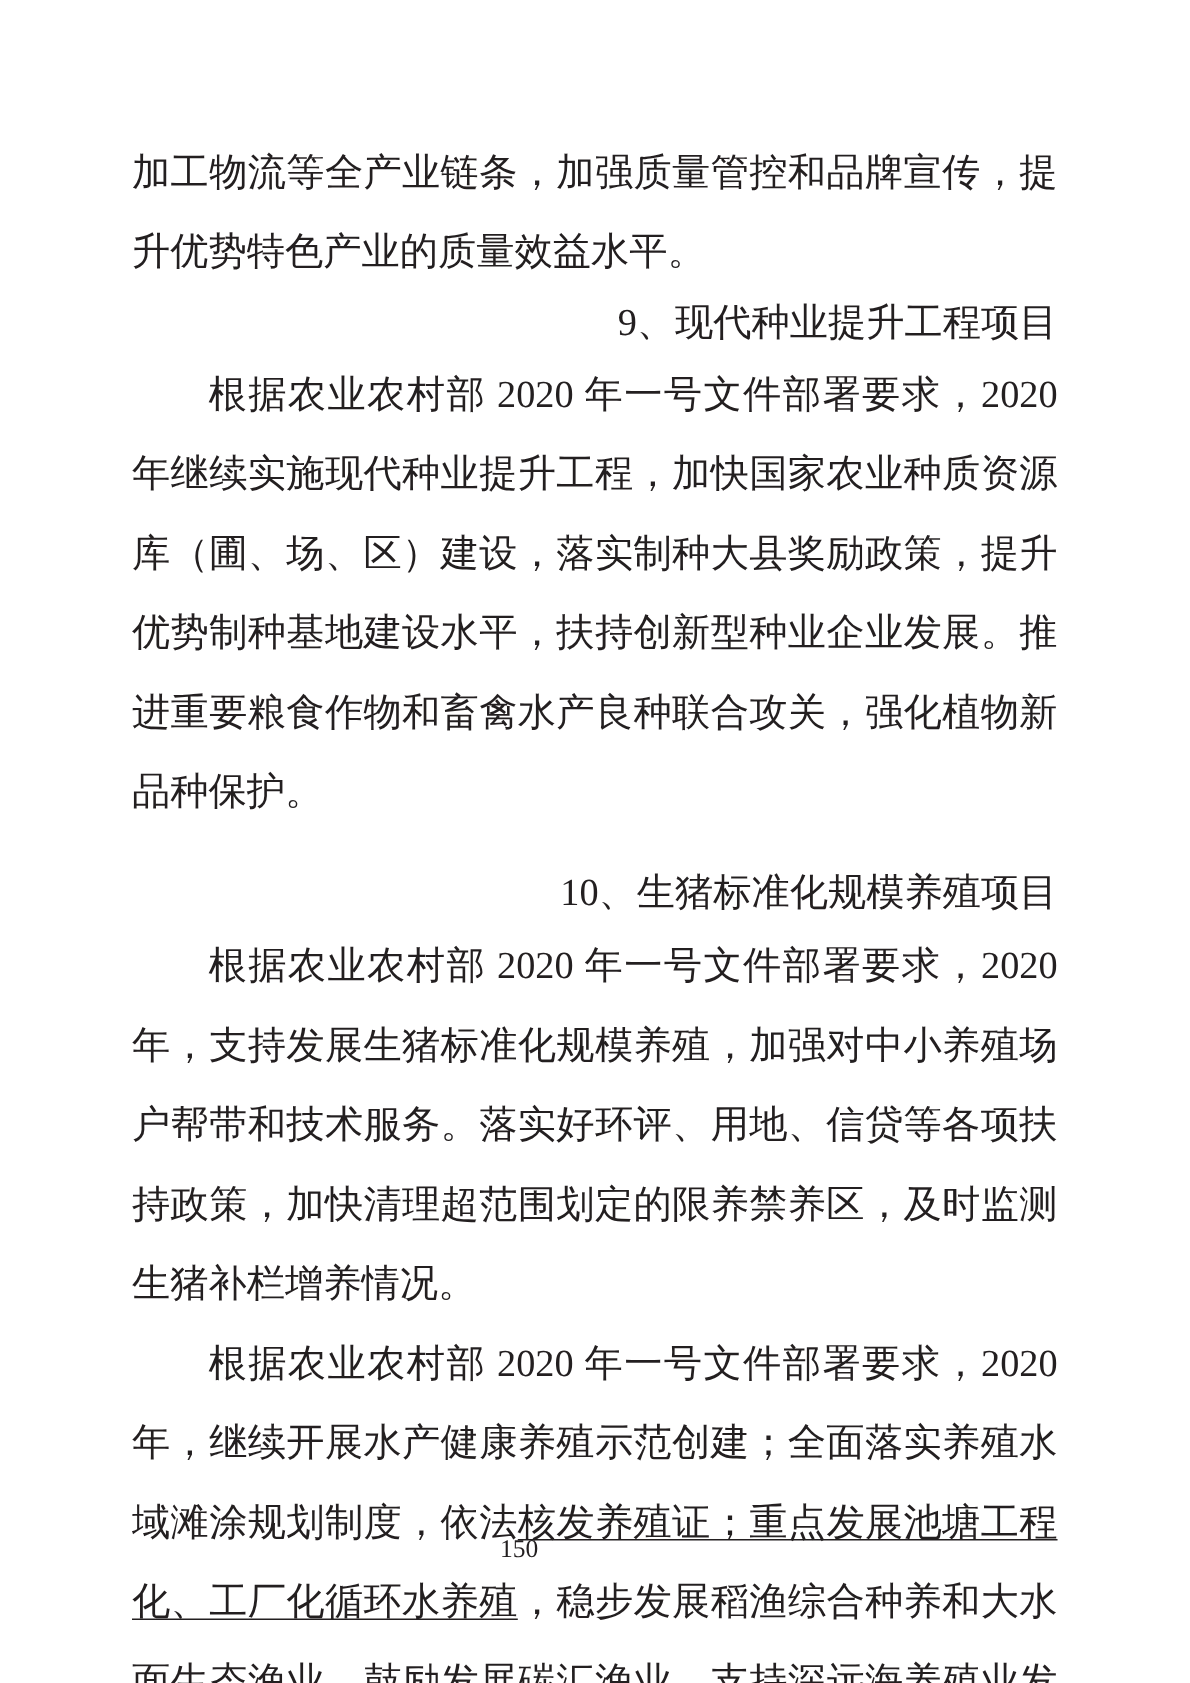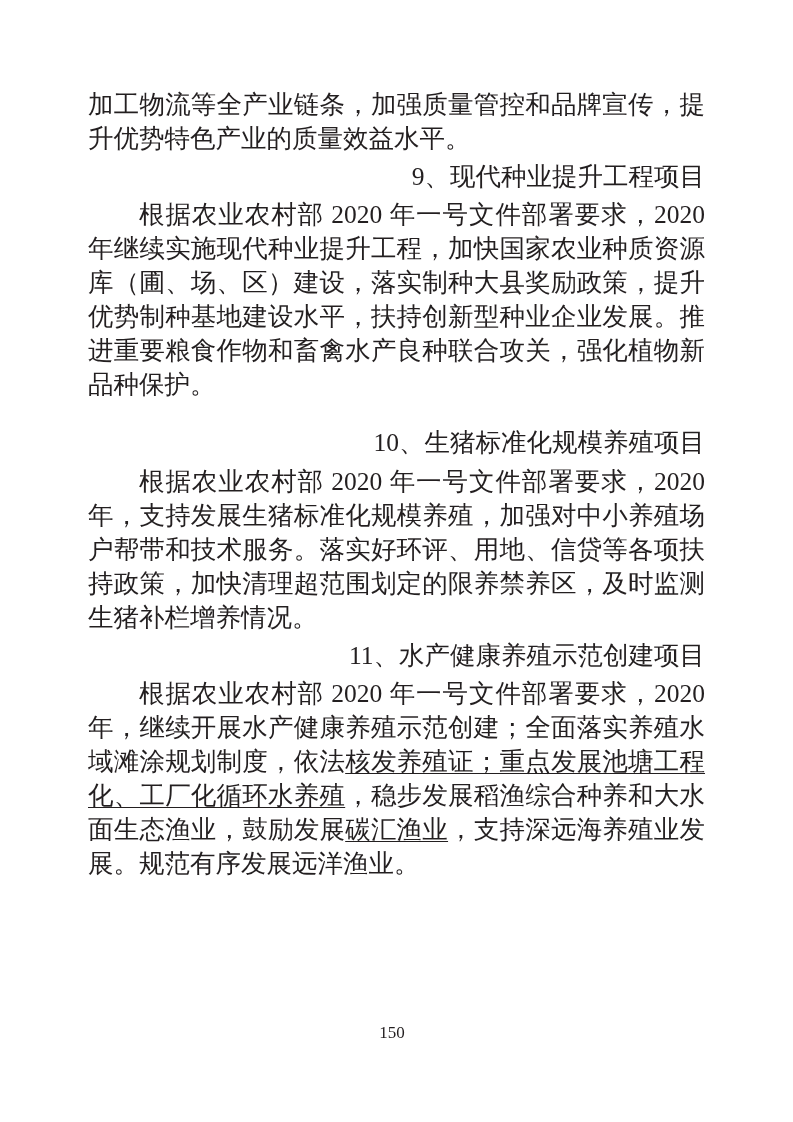--- a/index.html
+++ b/index.html
@@ -27,21 +27,21 @@
   .content {
     position: absolute;
     left: 88px;
     top: 88px;
     width: 617px;
   }
 
   
   .para {
     font-size: 25.5px;
-    line-height: 34px;
+    line-height: 53px;
     text-align: justify;
     text-justify: inter-ideograph;
     text-indent: 2em;
     margin: 0;
     letter-spacing: 0;
     word-break: break-all;
   }
 
   
   .para.noindent {
@@ -71,42 +71,40 @@
   .page-number {
     position: absolute;
     left: 0;
     top: 1022px;
     width: 692px;
     text-align: center;
     font-size: 17px;
     line-height: 22px;
     font-family: "Liberation Serif", "DejaVu Serif", serif;
     color: #231f20;
-    padding-left: 46px;
   }
 </style>
 </head>
 <body>
 
 <div class="page">
 
   <div class="content">
 
     <p class="para noindent">加工物流等全产业链条，加强质量管控和品牌宣传，提升优势特色产业的质量效益水平。</p>
 
     <p class="heading">9、现代种业提升工程项目</p>
 
     <p class="para">根据农业农村部 2020 年一号文件部署要求，2020 年继续实施现代种业提升工程，加快国家农业种质资源库（圃、场、区）建设，落实制种大县奖励政策，提升优势制种基地建设水平，扶持创新型种业企业发展。推进重要粮食作物和畜禽水产良种联合攻关，强化植物新品种保护。</p>
 
     <p class="heading wide">10、生猪标准化规模养殖项目</p>
 
     <p class="para">根据农业农村部 2020 年一号文件部署要求，2020 年，支持发展生猪标准化规模养殖，加强对中小养殖场户帮带和技术服务。落实好环评、用地、信贷等各项扶持政策，加快清理超范围划定的限养禁养区，及时监测生猪补栏增养情况。</p>
 
 
-    <p class="heading">11、水产健康养殖示范创建项目</p>
 
     <p class="para" id="aquaculture-paragraph"><span>根据农业农村部 2020 年一号文件部署要求，2020 年，继续开展水产健康养殖示范创建；全面落实养殖水域滩涂规划制度，依法</span><span class="u">核发养殖证；重点发展池塘工程化、工厂化循环水养殖</span><span>，稳步发展稻渔综合种养和大水面生态渔业，鼓励发展</span><span class="u">碳汇渔业</span><span>，支持深远海养殖业发展。规范有序发展远洋渔业。</span></p>
 
   </div>
 
   <div class="page-number">150</div>
 
 </div>
 
 </body></html>

